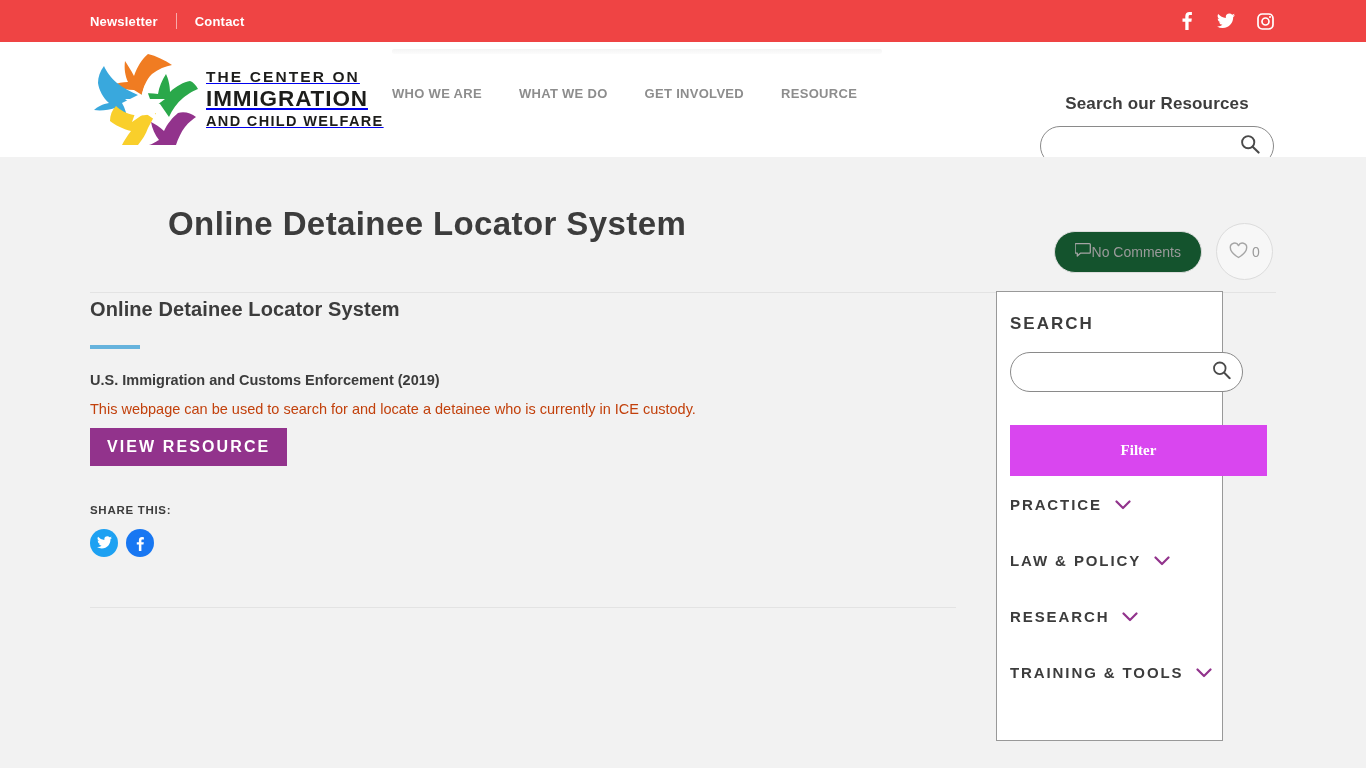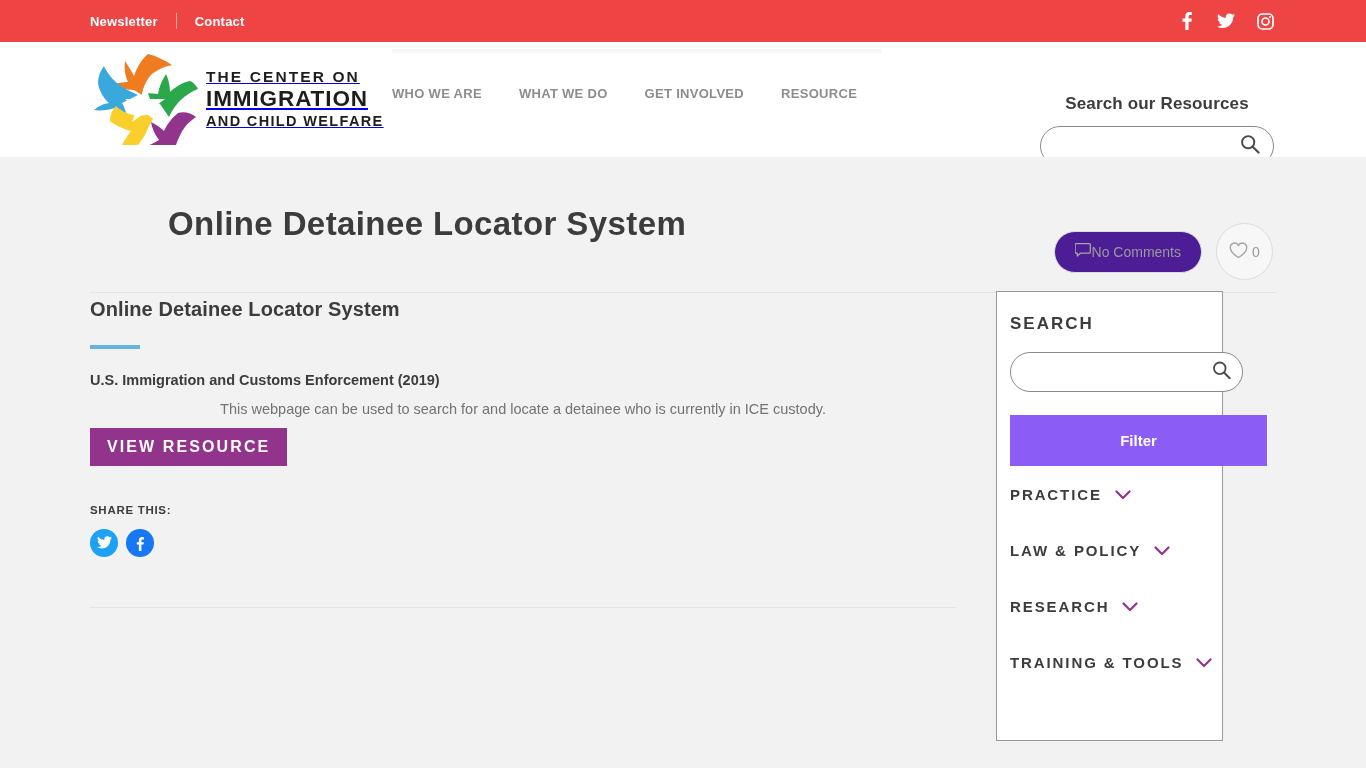--- a/index.html
+++ b/index.html
@@ -158,21 +158,21 @@
     position: absolute;
     right: 93px; top: 223px;
     display: flex; align-items: center; gap: 14px;
   }
   .badge-comments {
     display: flex; align-items: center; 
     height: 42px;
     padding: 0 20px;
     border: 1px solid #dcdcdc;
     border-radius: 21px;
-    background: #4c1d95;
+    background: #14532d;
     color: #9a9a9a;
     font-size: 14px;
     cursor: pointer;
   }
   .badge-likes {
     width: 57px; height: 57px;
     border: 1px solid #dcdcdc;
     border-radius: 50%;
     background: #f7f7f7;
     display: flex; align-items: center; justify-content: center;
@@ -209,23 +209,22 @@
   }
   .source-line {
     margin-top: 23px;
     font-size: 14.5px;
     font-weight: bold;
     color: #3c3c3c;
   }
   .desc {
     margin-top: 11px;
     font-size: 14.5px;
-    color: #737373;
+    color: #c2410c;
     line-height: 1.5;
-    text-align: center;
   }
   .btn-resource {
     display: inline-block;
     margin-top: 7px;
     background: #92338c;
     color: #ffffff;
     font-size: 16px;
     font-weight: bold;
     letter-spacing: 2.1px;
     padding: 10px 17px;
@@ -288,29 +287,29 @@
     padding: 0 36px 0 16px;
     font-family: "Liberation Sans", sans-serif;
   }
   .side-search .mag {
     position: absolute; right: 11px; top: 50%;
     transform: translateY(-50%); cursor: pointer;
   }
   .btn-filter {
     display: block;
     width: 257px;
-    margin-top: 23px;
-    background: #8b5cf6;
+    margin-top: 33px;
+    background: #d946ef;
     color: #ffffff;
     border: none;
     font-size: 15px;
     font-weight: bold;
     padding: 17px 0;
     cursor: pointer;
-    font-family: Liberation Sans, sans-serif;
+    font-family: Liberation Serif, serif;
   }
   .filter-item {
     display: flex;
     align-items: center;
     gap: 13px;
     padding: 20px 0 19px 0;
     cursor: pointer;
   }
   .filter-name {
     font-size: 15px;

